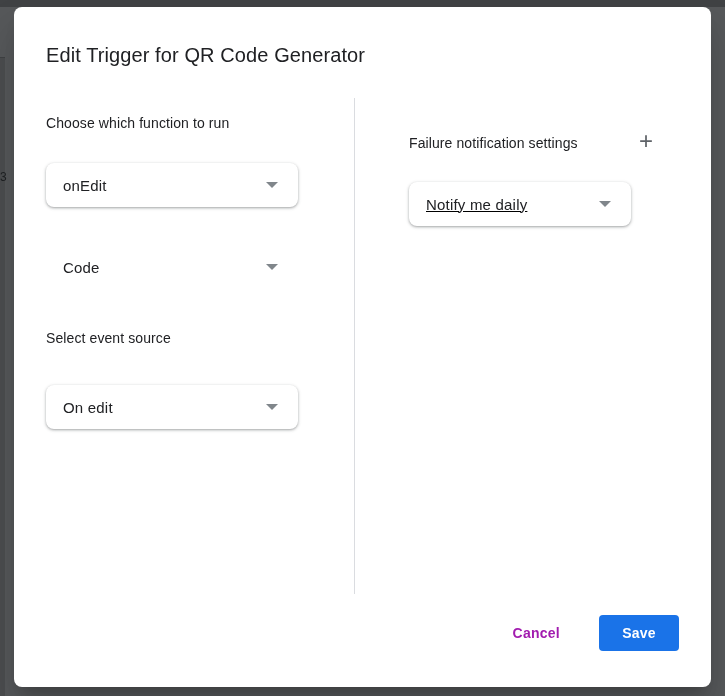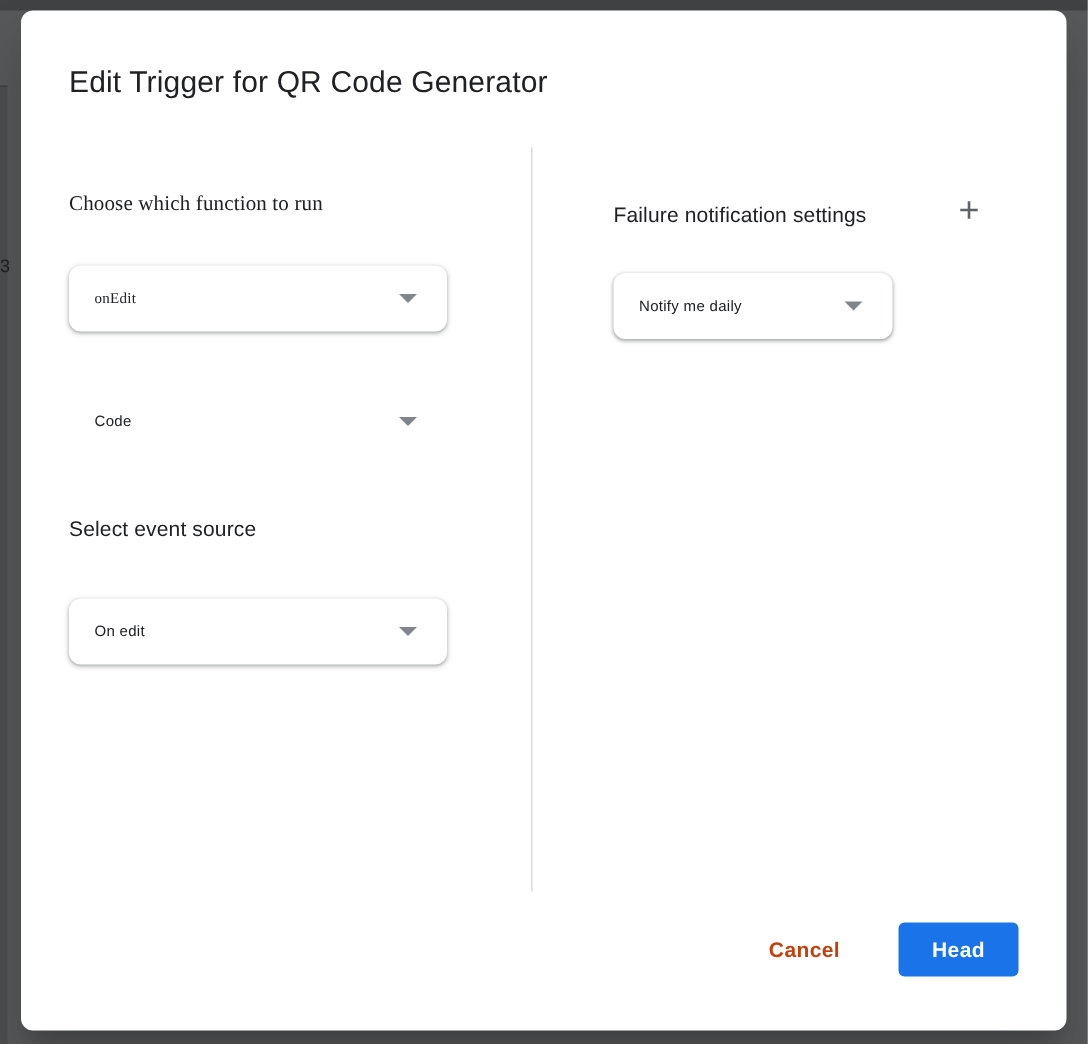--- a/index.html
+++ b/index.html
@@ -63,31 +63,31 @@
     display: flex; align-items: center; justify-content: space-between;
     padding: 0 20px 0 17px;
     cursor: pointer;
   }
   .select.boxed {
     background: #ffffff;
     border-radius: 8px;
     box-shadow: 0 1px 2px rgba(60,64,67,.30), 0 1px 3px 1px rgba(60,64,67,.15);
   }
   .select-value {
-    font-size: 10px;
+    font-size: 15px;
     color: #202124;
     letter-spacing: .2px;
   }
   .dropdown-arrow {
     width: 0; height: 0;
     border-left: 6px solid transparent;
     border-right: 6px solid transparent;
     border-top: 6px solid #80868b;
   }
-  .fg1 { margin-top: 29px; font-family: Liberation Serif, serif; }
+  .fg1 { margin-top: 15px; }
   .fg1 .select { margin-top: 30px; }
   .fg2 { margin-top: 38px; }
   .fg2 .select { margin-top: 15px; }
   .fg3 { margin-top: 39px; }
   .fg3 .select { margin-top: 17px; }
   .fg4 { margin-top: 37px; }
   .fg4 .select { margin-top: 19px; }
   .right-header {
     margin-top: 31px;
     width: 246px;
@@ -97,29 +97,29 @@
   .add-button {
     font-size: 24px;
     font-weight: 300;
     color: #5f6368;
     line-height: 24px;
     cursor: pointer;
     background: none; border: none;
     font-family: "Liberation Sans", sans-serif;
     padding: 0 2px;
   }
-  .col-right .select { width: 186px; margin-top: 29px; }
+  .col-right .select { width: 222px; margin-top: 29px; text-decoration: underline; }
   .footer {
     margin-top: 21px;
     height: 36px;
     display: flex; align-items: center; justify-content: flex-end;
   }
   .cancel-button {
     background: none; border: none;
-    color: #c2410c;
+    color: #a21caf;
     font-size: 14px;
     font-weight: bold;
     letter-spacing: .25px;
     font-family: "Liberation Sans", sans-serif;
     margin-right: 39px;
     cursor: pointer;
   }
   .save-button {
     width: 80px; height: 36px;
     background: #1a73e8;
@@ -183,15 +183,15 @@
       </div>
       <div class="select boxed">
         <span class="select-value">Notify me daily</span>
         <span class="dropdown-arrow"></span>
       </div>
     </div>
   </div>
 
   <div class="footer">
     <button class="cancel-button">Cancel</button>
-    <button class="save-button">Head</button>
+    <button class="save-button">Save</button>
   </div>
 </div>
 
 </body></html>

